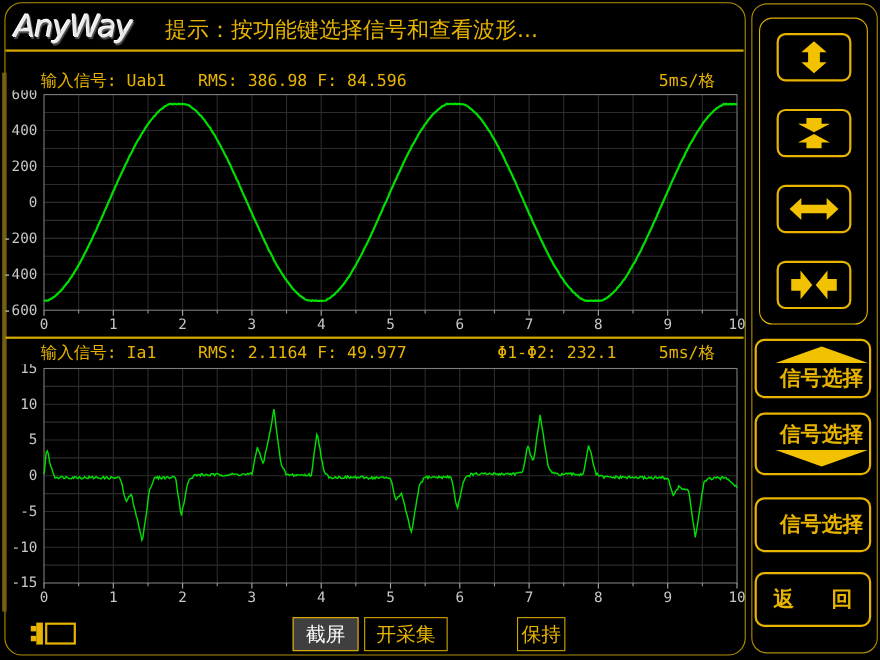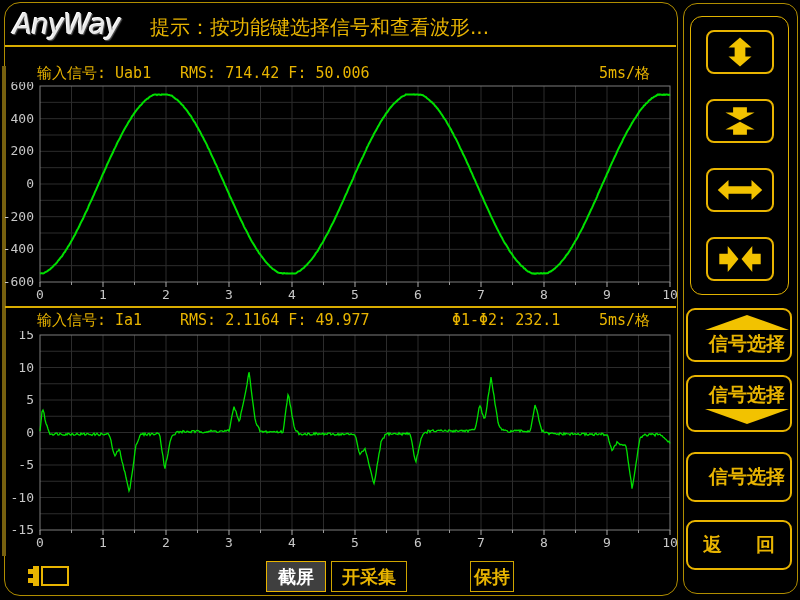--- a/index.html
+++ b/index.html
@@ -28,39 +28,39 @@
   .side-btn{border:2px solid #e8b400;border-radius:9px;background:#000;color:#e8b400;
             display:flex;flex-direction:column;align-items:center;justify-content:center;
             font-size:19px;font-weight:bold;box-sizing:border-box;padding-left:16px;}
   #btn-signal-up{left:686px;top:308px;width:106px;height:54px;}
   #btn-signal-down{left:686px;top:375px;width:106px;height:57px;}
   #btn-channel{left:686px;top:452px;width:106px;height:50px;}
   #btn-return{left:686px;top:520px;width:106px;height:50px;flex-direction:row;justify-content:space-between;padding:0 15px;}
   
   .bot-btn{position:absolute;top:561px;height:31px;border-radius:0;box-sizing:border-box;
            display:flex;align-items:center;justify-content:center;
-           font-size:18px;font-weight:bold;}
+           font-size:18px;font-weight:normal;}
   #btn-screenshot{left:266px;width:60px;background:#3f3f3f;border:1px solid #e8b400;color:#fff;}
   #btn-acquire{left:331px;width:76px;background:#000;border:1px solid #cfa500;color:#e8b400;}
   #btn-hold{left:470px;width:44px;background:#000;border:1px solid #cfa500;color:#e8b400;}
   svg{display:block;}
 </style>
 </head>
 <body>
 
 <div class="abs" id="main-frame"></div>
 <div class="abs" id="left-stripe"></div>
 <div class="abs" id="header-underline"></div>
 <div class="abs" id="chart-divider"></div>
 
 <div class="abs" id="logo">AnyWay</div>
 <div class="abs" id="tip">提示：按功能键选择信号和查看波形...</div>
 
 <span class="abs chrow ch1 lbl">输入信号: Uab1</span>
-<span class="abs chrow ch1 stats">RMS: 714.42 F: 50.006</span>
+<span class="abs chrow ch1 stats">RMS: 386.98 F: 84.596</span>
 <span class="abs chrow ch1 tbase">5ms/格</span>
 
 <svg class="abs" style="left:0;top:82px" width="680" height="224">
     <line x1="71.5" y1="4" x2="71.5" y2="200" stroke="#2C2C2C"></line>
     <line x1="103" y1="4" x2="103" y2="200" stroke="#2C2C2C"></line>
     <line x1="134.5" y1="4" x2="134.5" y2="200" stroke="#2C2C2C"></line>
     <line x1="166" y1="4" x2="166" y2="200" stroke="#2C2C2C"></line>
     <line x1="197.5" y1="4" x2="197.5" y2="200" stroke="#2C2C2C"></line>
     <line x1="229" y1="4" x2="229" y2="200" stroke="#2C2C2C"></line>
     <line x1="260.5" y1="4" x2="260.5" y2="200" stroke="#2C2C2C"></line>

